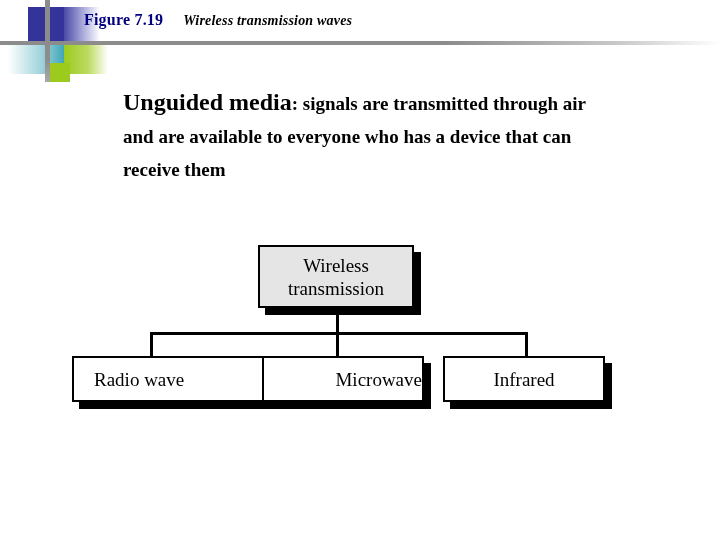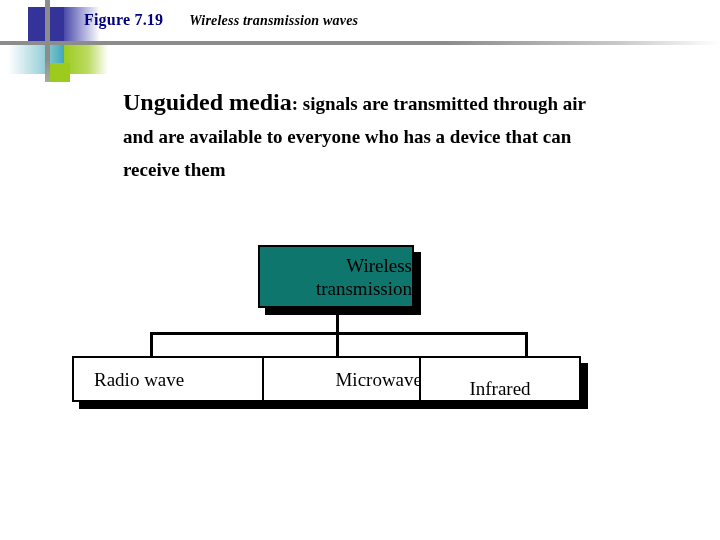--- a/index.html
+++ b/index.html
@@ -93,21 +93,21 @@
     font-weight: bold;
     font-size: 16px;
     color: #000080;
     letter-spacing: 0.2px;
   }
   #figure-caption {
     font-weight: bold;
     font-style: italic;
     font-size: 14px;
     color: #000000;
-    margin-left: 22px;
+    margin-left: 16px;
     letter-spacing: 0.2px;
   }
 
   
   #body-text {
     position: absolute;
     left: 123px;
     top: 86px;
     width: 480px;
     color: #000000;
@@ -142,45 +142,43 @@
     text-align: center;
     color: #000000;
     font-size: 19px;
     line-height: 23px;
   }
   #node-wireless {
     left: 258px;
     top: 245px;
     width: 156px;
     height: 63px;
-    background: #0f766e;
-    text-align: right;
+    background: #e5e5e5;
   }
   #node-radio {
     left: 72px;
     top: 356px;
     width: 200px;
     height: 46px;
     justify-content: flex-start;
     padding-left: 20px;
   }
   #node-microwave {
     left: 262px;
     top: 356px;
     width: 162px;
     height: 46px;
     justify-content: flex-end;
     padding-left: 14px;
   }
   #node-infrared {
-    left: 419px;
+    left: 443px;
     top: 356px;
     width: 162px;
     height: 46px;
-    align-items: flex-end;
   }
 
   .connector {
     position: absolute;
     background: #000000;
   }
   
   #conn-stem-top   { left: 336px; top: 308px; width: 3px;   height: 26px; }
   
   #conn-bus        { left: 150px; top: 332px; width: 378px; height: 3px; }

